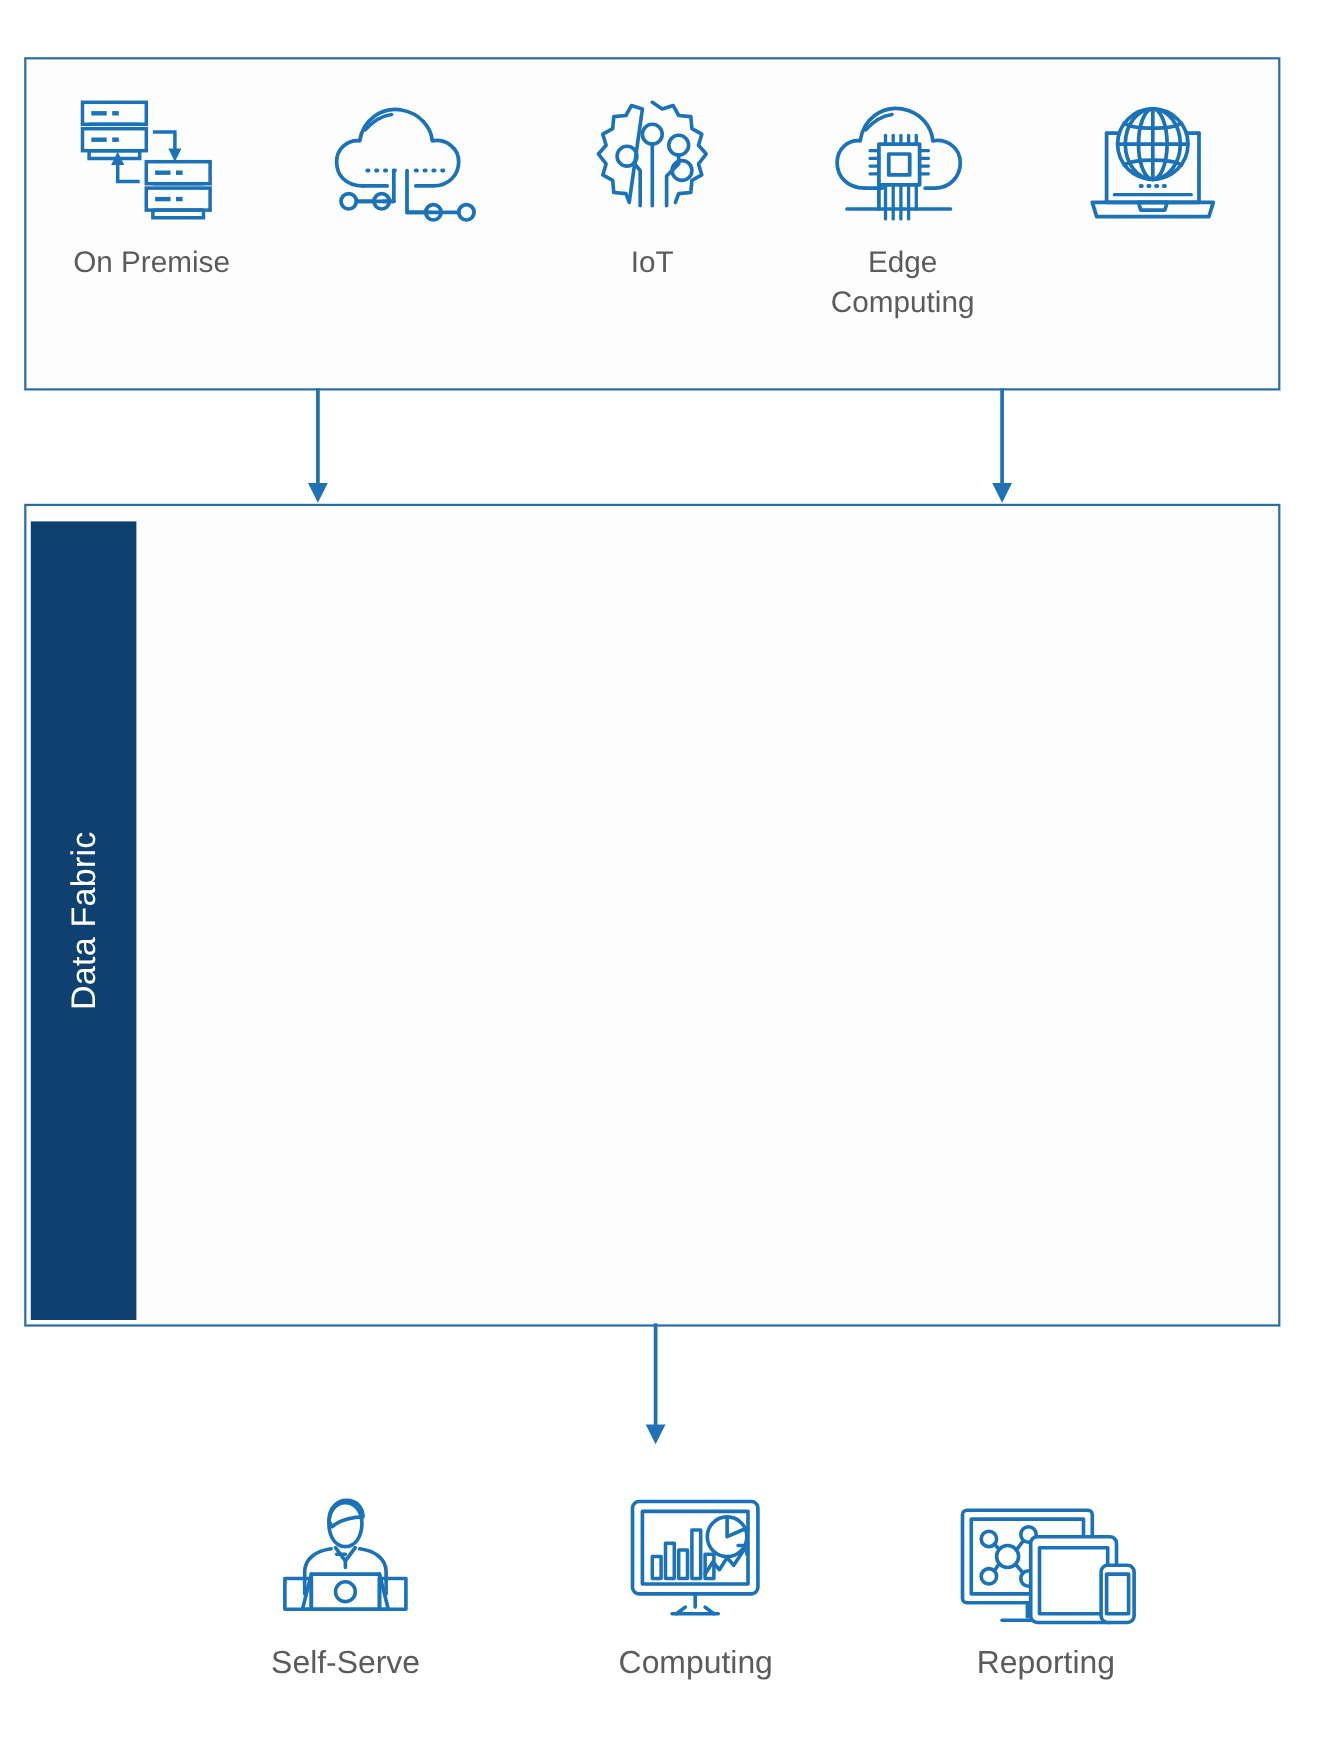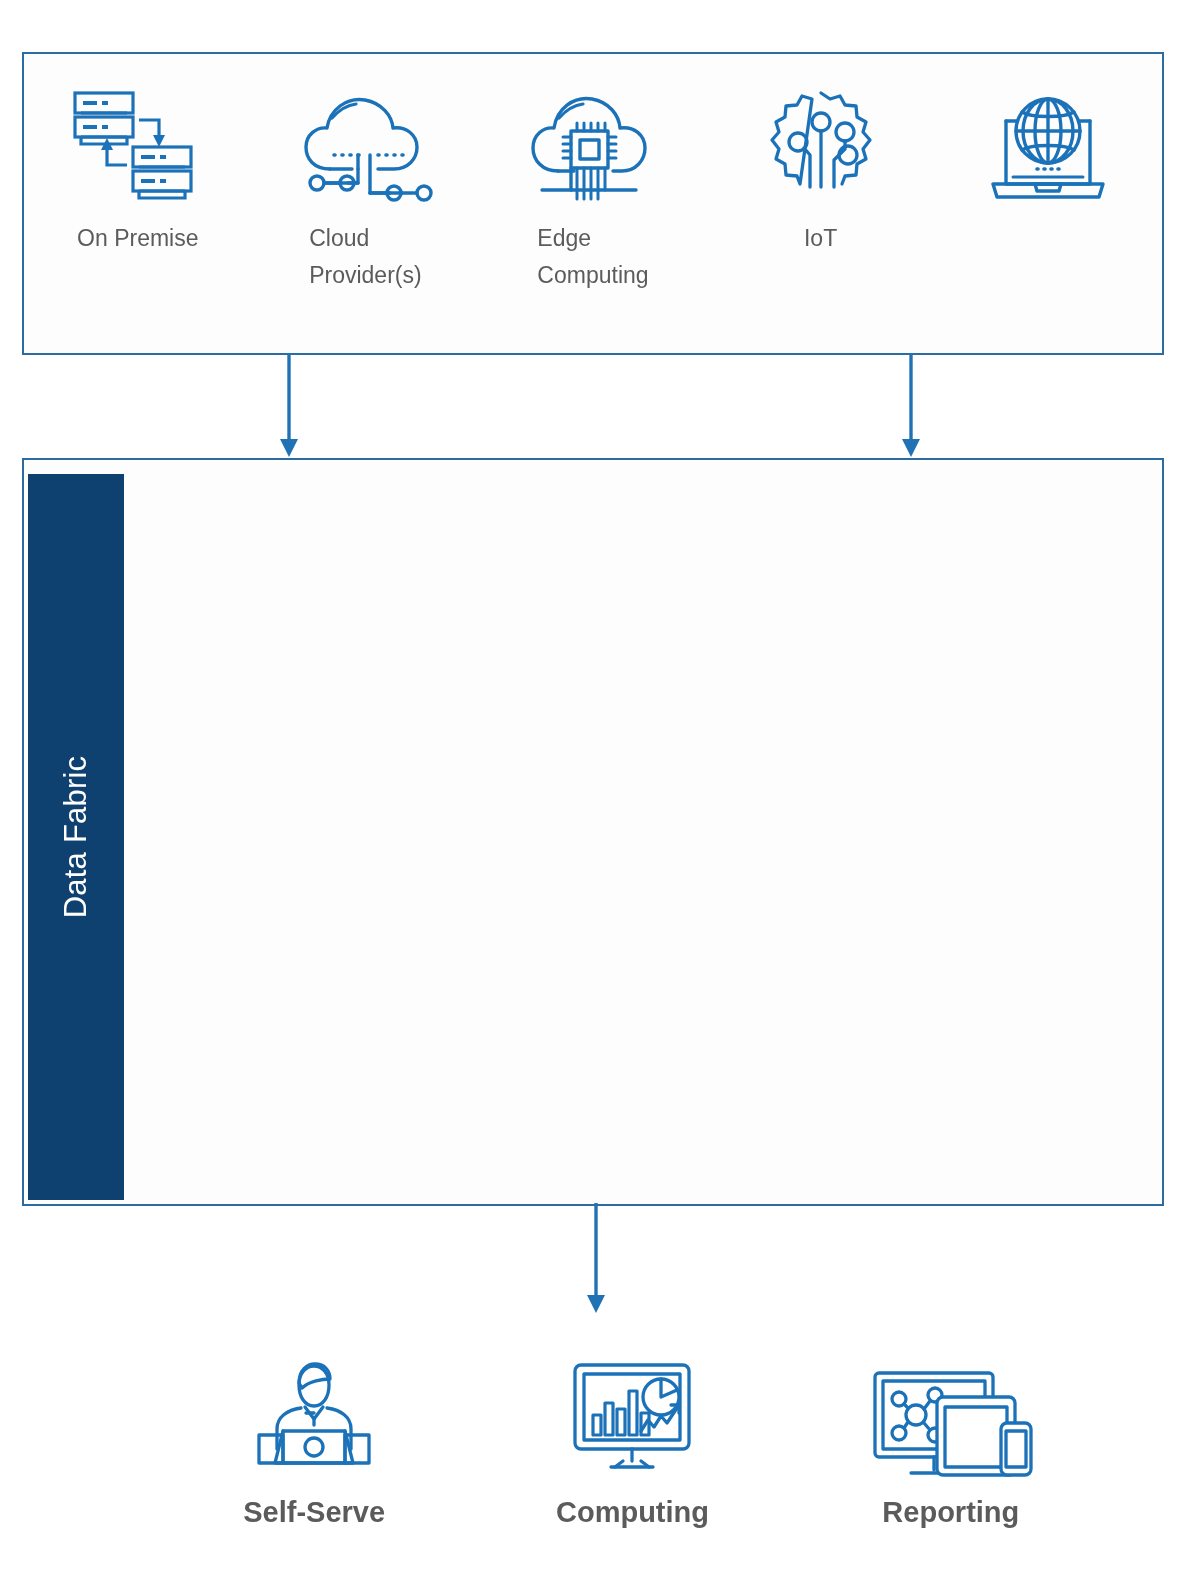--- a/index.html
+++ b/index.html
@@ -83,43 +83,42 @@
   }
   .source-icon {
     height: 120px;
     width: 150px;
     display: flex;
     align-items: center;
     justify-content: center;
   }
   .source-label {
     margin-top: 14px;
-    text-align: left;
+    text-align: center;
     color: #5b5b5b;
-    font-size: 23px;
+    font-size: 27px;
     line-height: 37px;
     max-width: 215px;
   }
 
   
   #consumers-row {
     position: absolute;
     left: 155px;
     top: 1355px;
     width: 955px;
     height: 215px;
     display: flex;
     align-items: flex-start;
   }
   .consumer-cell {
     flex: 1 1 0;
     display: flex;
     flex-direction: column;
     align-items: center;
-    font-weight: bold;
   }
   .consumer-icon {
     height: 120px;
     width: 180px;
     display: flex;
     align-items: flex-end;
     justify-content: center;
   }
   .consumer-label {
     margin-top: 20px;
@@ -210,24 +209,43 @@
             <path d="M80 106 H100"></path>
             <circle cx="27" cy="96" r="7"></circle>
             <circle cx="57" cy="96" r="7"></circle>
             <circle cx="104" cy="106" r="7"></circle>
             <circle cx="134" cy="106" r="7"></circle>
             <path d="M111 106 H127"></path>
             <path d="M34 96 H50"></path>
           </g>
         </svg>
       </div>
-      <div class="source-label">
-        <div>Cloud</div>
-        <div>Provider(s)</div>
-      </div>
+    </div>
+
+    <div class="source-cell">
+      <div class="source-icon">
+        <svg width="150" height="118" viewBox="0 0 150 118">
+          <g fill="none" stroke="#1b72b8" stroke-width="3.3" stroke-linejoin="round" stroke-linecap="round">
+
+            <path d="M75 6 L84 12 L94 9 L99 18 L110 19 L111 30 L120 35 L117 45 L124 53 L117 62
+                     L120 72 L111 77 L110 88 L99 89 L96 97
+                     M54 97 L51 89 L40 88 L39 77 L30 72 L33 62 L26 53 L33 45 L30 35 L39 30
+                     L40 19 L51 18 L56 9 L66 12 Z"></path>
+
+            <circle cx="75" cy="35" r="9"></circle>
+            <path d="M75 44 V100"></path>
+            <circle cx="99" cy="45" r="9"></circle>
+            <path d="M99 54 V62 L88 73 V100"></path>
+            <circle cx="102" cy="68" r="9"></circle>
+            <circle cx="52" cy="55" r="9"></circle>
+            <path d="M58 61 L64 68 V100"></path>
+          </g>
+        </svg>
+      </div>
+      <div class="source-label">IoT</div>
     </div>
 
     <div class="source-cell">
       <div class="source-icon">
         <svg width="150" height="118" viewBox="0 0 150 118">
           <g fill="none" stroke="#1b72b8" stroke-width="3.4" stroke-linecap="round" stroke-linejoin="round">
             <path d="M40 84 C24 84 15 73 15 61 C15 48 25 40 36 41 C39 21 56 9 74 12 C91 15 101 28 102 41
                      C116 39 127 48 127 61 C127 73 118 84 104 84 H95"></path>
             <path d="M56 84 H40"></path>
             <path d="M41 31 C49 22 57 18 65 17" stroke-width="3.2"></path>
@@ -265,43 +283,20 @@
       </div>
       <div class="source-label">
         <div>Edge</div>
         <div>Computing</div>
       </div>
     </div>
 
     <div class="source-cell">
       <div class="source-icon">
         <svg width="150" height="118" viewBox="0 0 150 118">
-          <g fill="none" stroke="#1b72b8" stroke-width="3.3" stroke-linejoin="round" stroke-linecap="round">
-
-            <path d="M75 6 L84 12 L94 9 L99 18 L110 19 L111 30 L120 35 L117 45 L124 53 L117 62
-                     L120 72 L111 77 L110 88 L99 89 L96 97
-                     M54 97 L51 89 L40 88 L39 77 L30 72 L33 62 L26 53 L33 45 L30 35 L39 30
-                     L40 19 L51 18 L56 9 L66 12 Z"></path>
-
-            <circle cx="75" cy="35" r="9"></circle>
-            <path d="M75 44 V100"></path>
-            <circle cx="99" cy="45" r="9"></circle>
-            <path d="M99 54 V62 L88 73 V100"></path>
-            <circle cx="102" cy="68" r="9"></circle>
-            <circle cx="52" cy="55" r="9"></circle>
-            <path d="M58 61 L64 68 V100"></path>
-          </g>
-        </svg>
-      </div>
-      <div class="source-label">IoT</div>
-    </div>
-
-    <div class="source-cell">
-      <div class="source-icon">
-        <svg width="150" height="118" viewBox="0 0 150 118">
           <g fill="none" stroke="#1b72b8" stroke-width="3.4" stroke-linecap="round" stroke-linejoin="round">
 
             <path d="M33 34 V97 H117 V34"></path>
             <path d="M33 34 H55 M95 34 H117"></path>
             <path d="M40 90 H110" stroke-width="3"></path>
 
             <path d="M20 97 H130 L126 110 H24 Z"></path>
             <path d="M62 97 H88 L86 104 H64 Z"></path>
 
             <circle cx="75" cy="44" r="32" fill="#fdfdfd"></circle>

